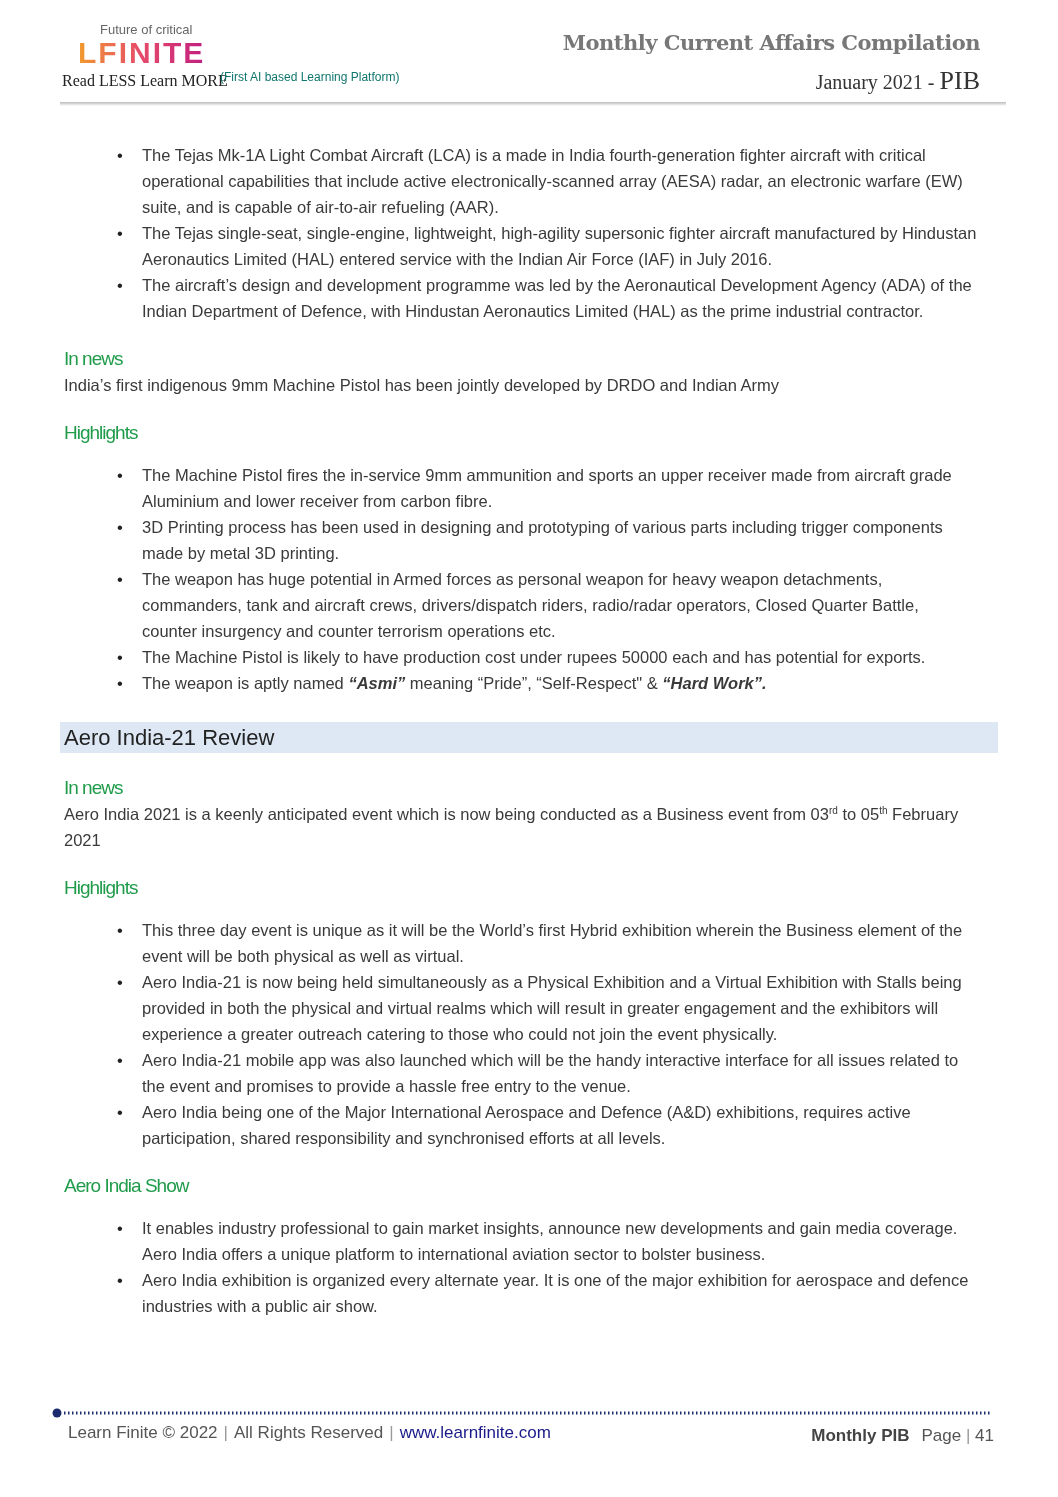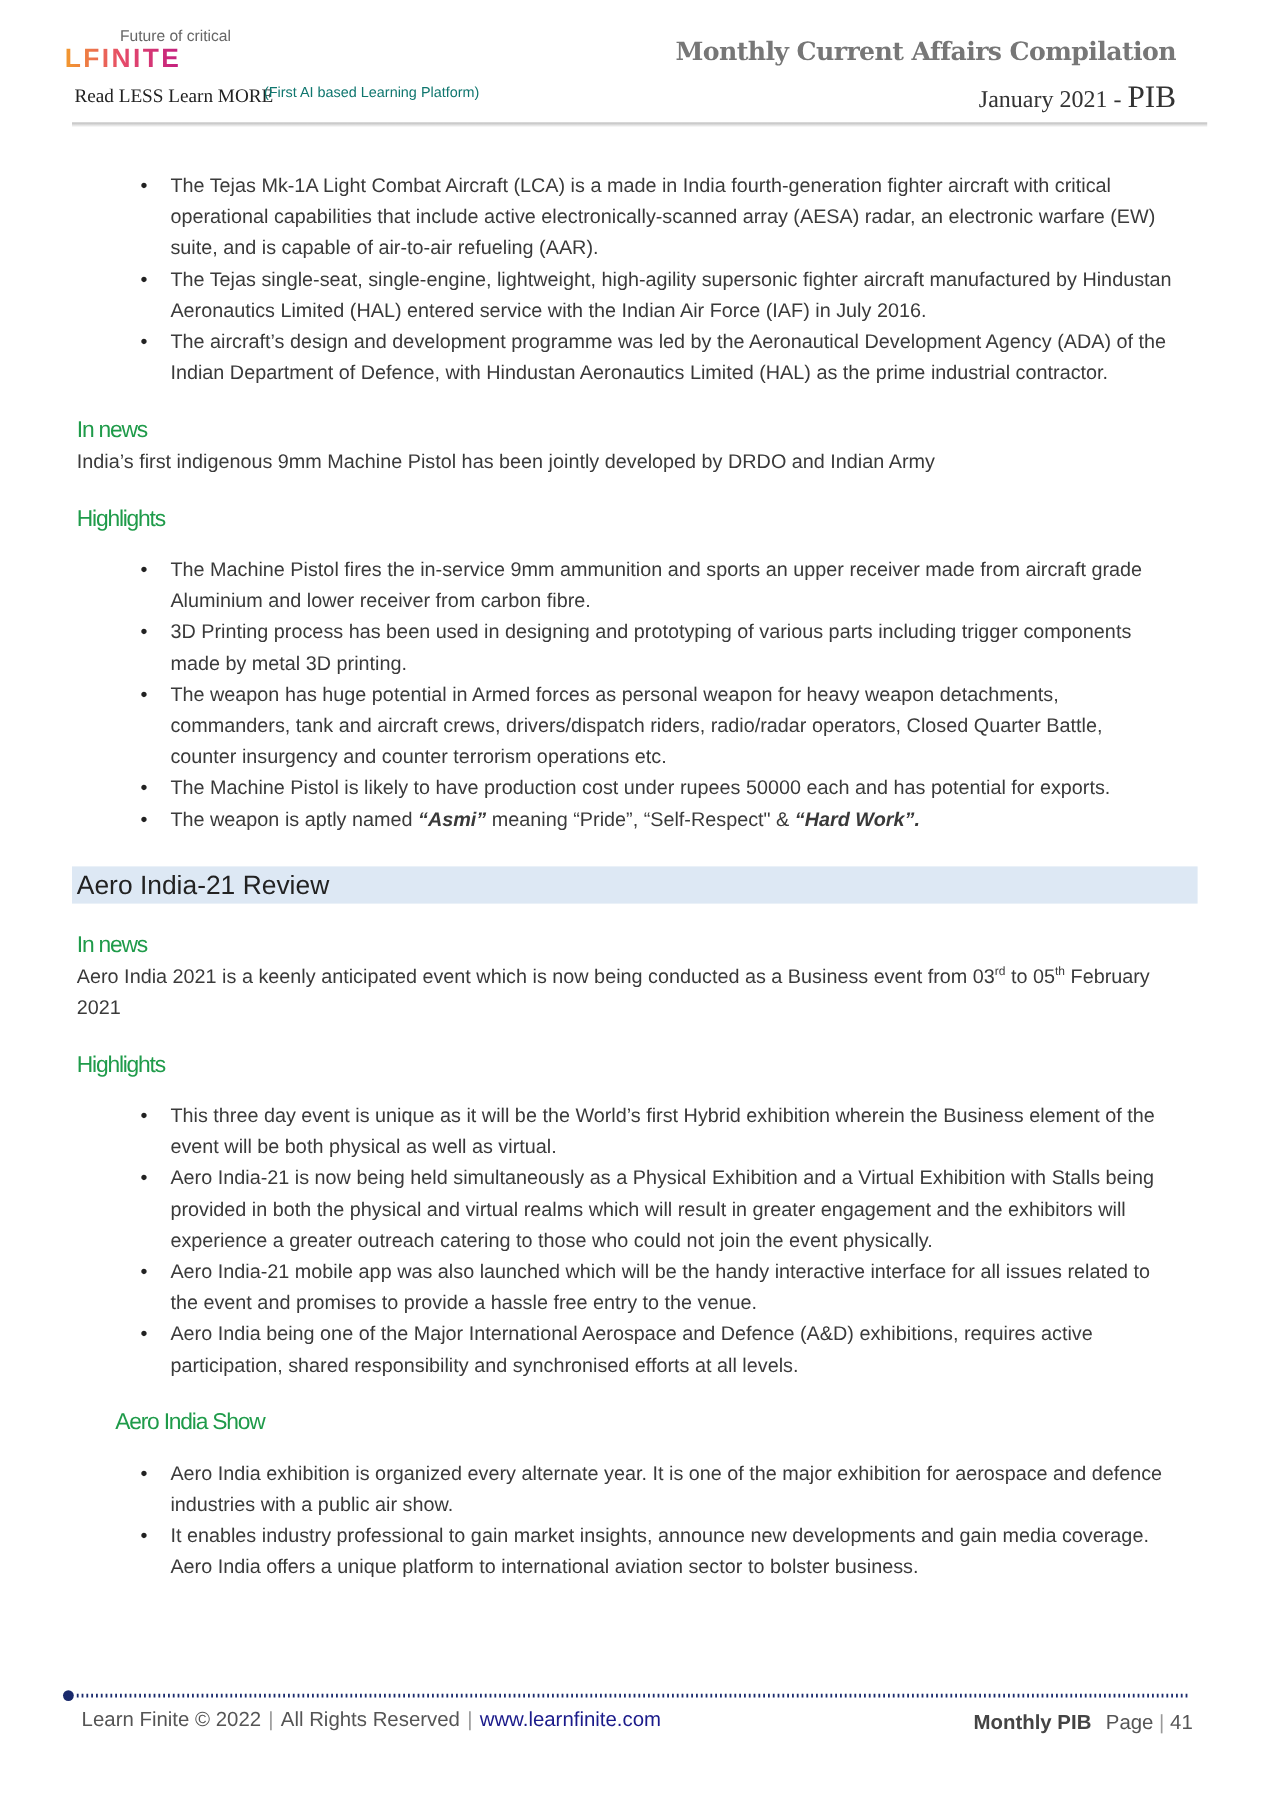--- a/index.html
+++ b/index.html
@@ -1,21 +1,21 @@
 <!DOCTYPE html>
 <html><head>
 <meta charset="utf-8">
 <style>
   html, body { margin:0; padding:0; background:#fff; }
   body { width:1058px; height:1497px; position:relative; overflow:hidden;
          font-family:"Liberation Sans", sans-serif; color:#3a3a3a; }
   .header { position:absolute; left:0; top:0; width:1058px; height:110px; }
   .logo { position:absolute; left:62px; top:20px; width:160px; height:68px; }
   .logo-tag { position:absolute; left:100px; top:22px; font-size:13px; color:#666; }
-  .logo-word { position:absolute; left:54px; top:36px; font-size:22px; font-weight:bold; letter-spacing:2px;
+  .logo-word { position:absolute; left:78px; top:36px; font-size:30px; font-weight:bold; letter-spacing:2px;
                background:linear-gradient(90deg,#f29a2e 0%,#e64a6a 50%,#c21f80 100%); -webkit-background-clip:text; color:transparent; }
   .logo-read { position:absolute; left:62px; top:72px; font-family:"Liberation Serif", serif; font-size:16px; color:#222; }
   .logo-sub { position:absolute; left:220px; top:70px; font-size:12px; color:#0f766e; }
   .hdr-title { position:absolute; right:78px; top:30px; font-family:"DejaVu Serif", serif; font-size:21px; font-weight:bold; color:#777; letter-spacing:-0.5px; }
   .hdr-sub { position:absolute; right:78px; top:66px; font-family:"Liberation Serif", serif; font-size:20px; color:#333; }
   .hdr-sub b { font-size:26px; font-weight:normal; }
   .hdr-shadow { position:absolute; left:60px; top:102px; width:946px; height:4px; background:linear-gradient(180deg,#bbb,#fff); }
 
   .content { position:absolute; left:64px; top:126px; width:930px; font-size:16.5px; line-height:26px; }
   ul { margin:16px; padding-left:62px; list-style:none; }
@@ -68,24 +68,24 @@
   <div class="section-title" style="margin-top:26px;">Aero India-21 Review</div>
   <div class="sub-h" style="margin-top:22px;">In news</div>
   <div class="para"><span>Aero India 2021 is a keenly anticipated event which is now being conducted as a Business event from 03</span><sup>rd</sup><span> to 05</span><sup>th</sup><span> February 2021</span></div>
   <div class="sub-h" style="margin-top:22px;">Highlights</div>
   <ul>
     <li>This three day event is unique as it will be the World’s first Hybrid exhibition wherein the Business element of the event will be both physical as well as virtual.</li>
     <li>Aero India-21 is now being held simultaneously as a Physical Exhibition and a Virtual Exhibition with Stalls being provided in both the physical and virtual realms which will result in greater engagement and the exhibitors will experience a greater outreach catering to those who could not join the event physically.</li>
     <li>Aero India-21 mobile app was also launched which will be the handy interactive interface for all issues related to the event and promises to provide a hassle free entry to the venue.</li>
     <li>Aero India being one of the Major International Aerospace and Defence (A&amp;D) exhibitions, requires active participation, shared responsibility and synchronised efforts at all levels.</li>
   </ul>
-  <div class="sub-h" style="margin-top:22px;margin-left:32px;">Aero India Show</div>
+  <div class="sub-h" style="margin-top:22px;">Aero India Show</div>
   <ul>
+    <li>It enables industry professional to gain market insights, announce new developments and gain media coverage. Aero India offers a unique platform to international aviation sector to bolster business.</li>
     <li>Aero India exhibition is organized every alternate year. It is one of the major exhibition for aerospace and defence industries with a public air show.</li>
-    <li>It enables industry professional to gain market insights, announce new developments and gain media coverage. Aero India offers a unique platform to international aviation sector to bolster business.</li>
   </ul>
 </div>
 
 <svg class="footer-dots" viewBox="0 0 940 10">
   <circle cx="5" cy="5" r="4.5" fill="#1a2a6c"></circle>
   <line x1="12" y1="5" x2="938" y2="5" stroke="#1a2a6c" stroke-width="3" stroke-dasharray="1.5 2.5"></line>
 </svg>
 <div class="footer-left">
   <span>Learn Finite © 2022</span><span class="sep">|</span><span>All Rights Reserved</span><span class="sep">|</span><span class="link">www.learnfinite.com</span>
 </div>

